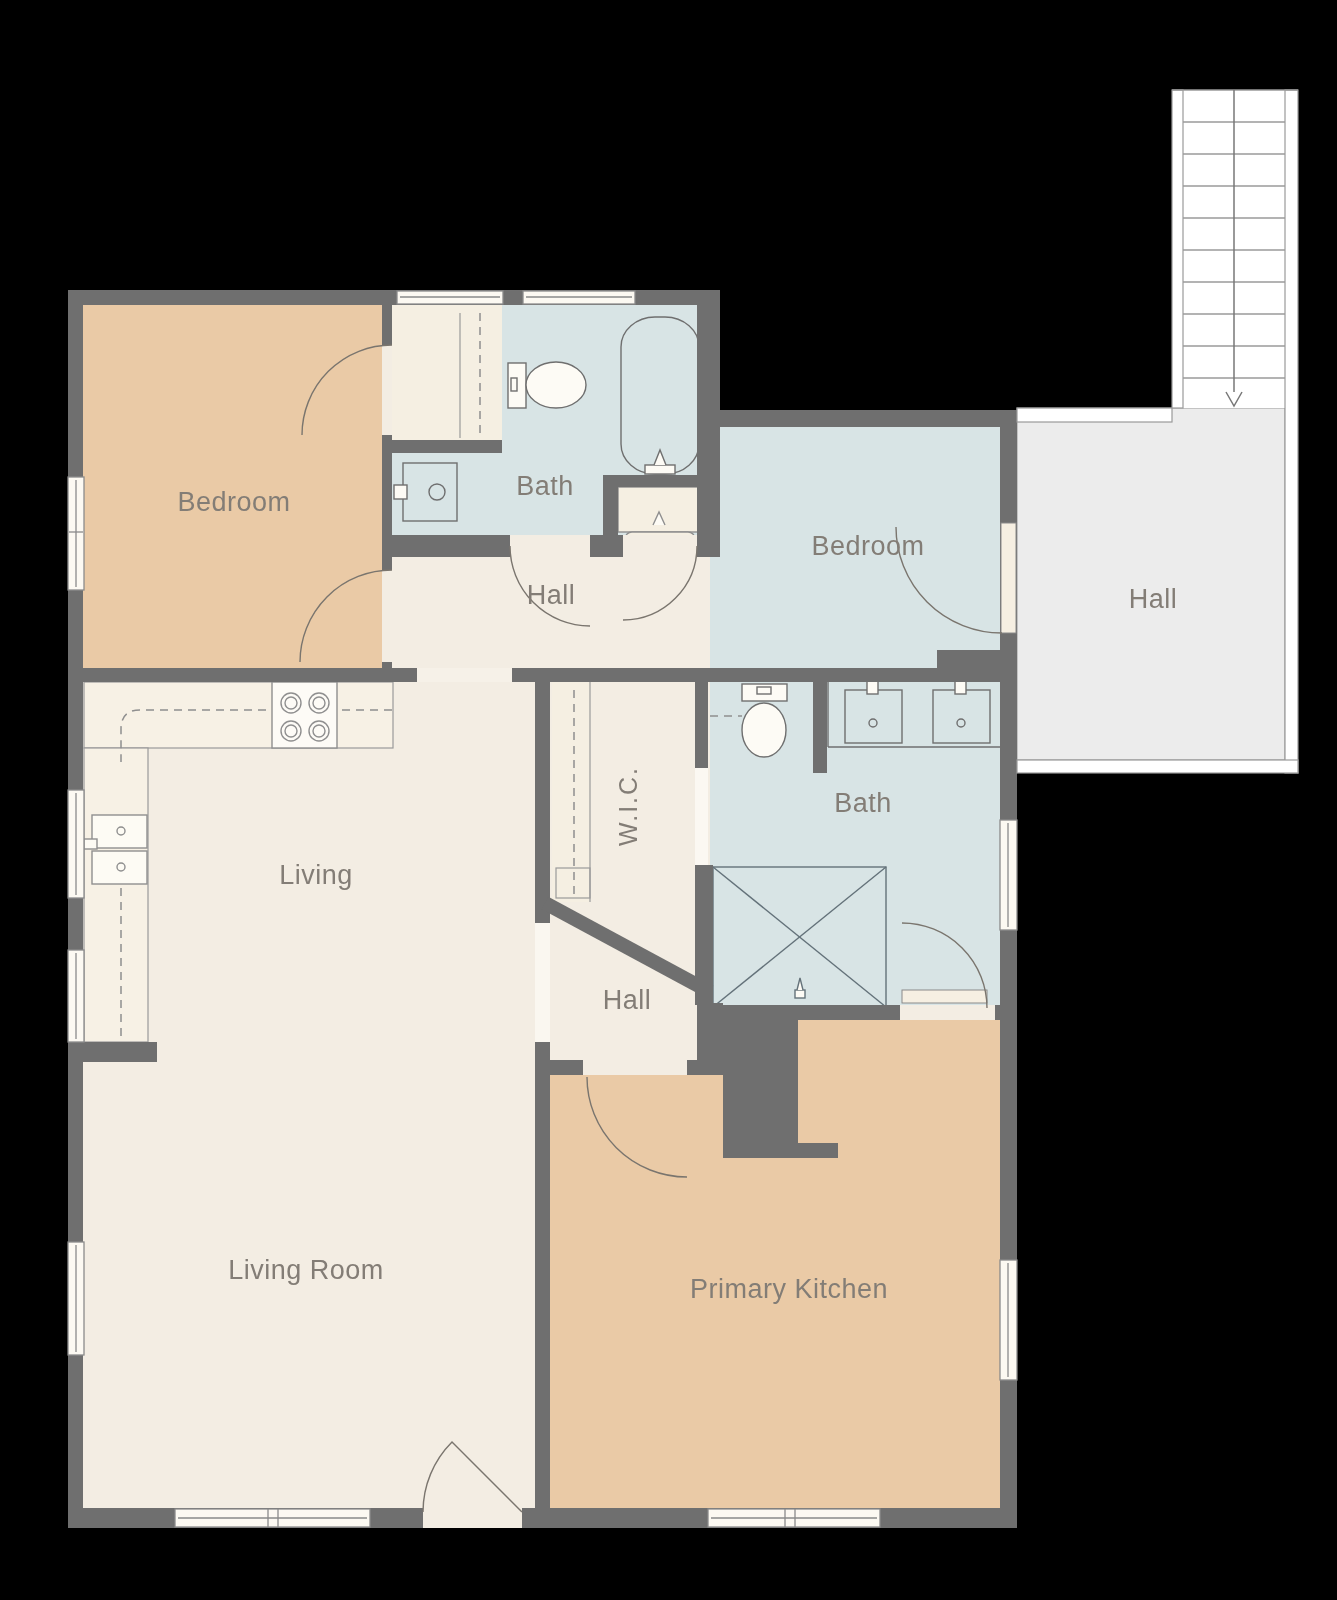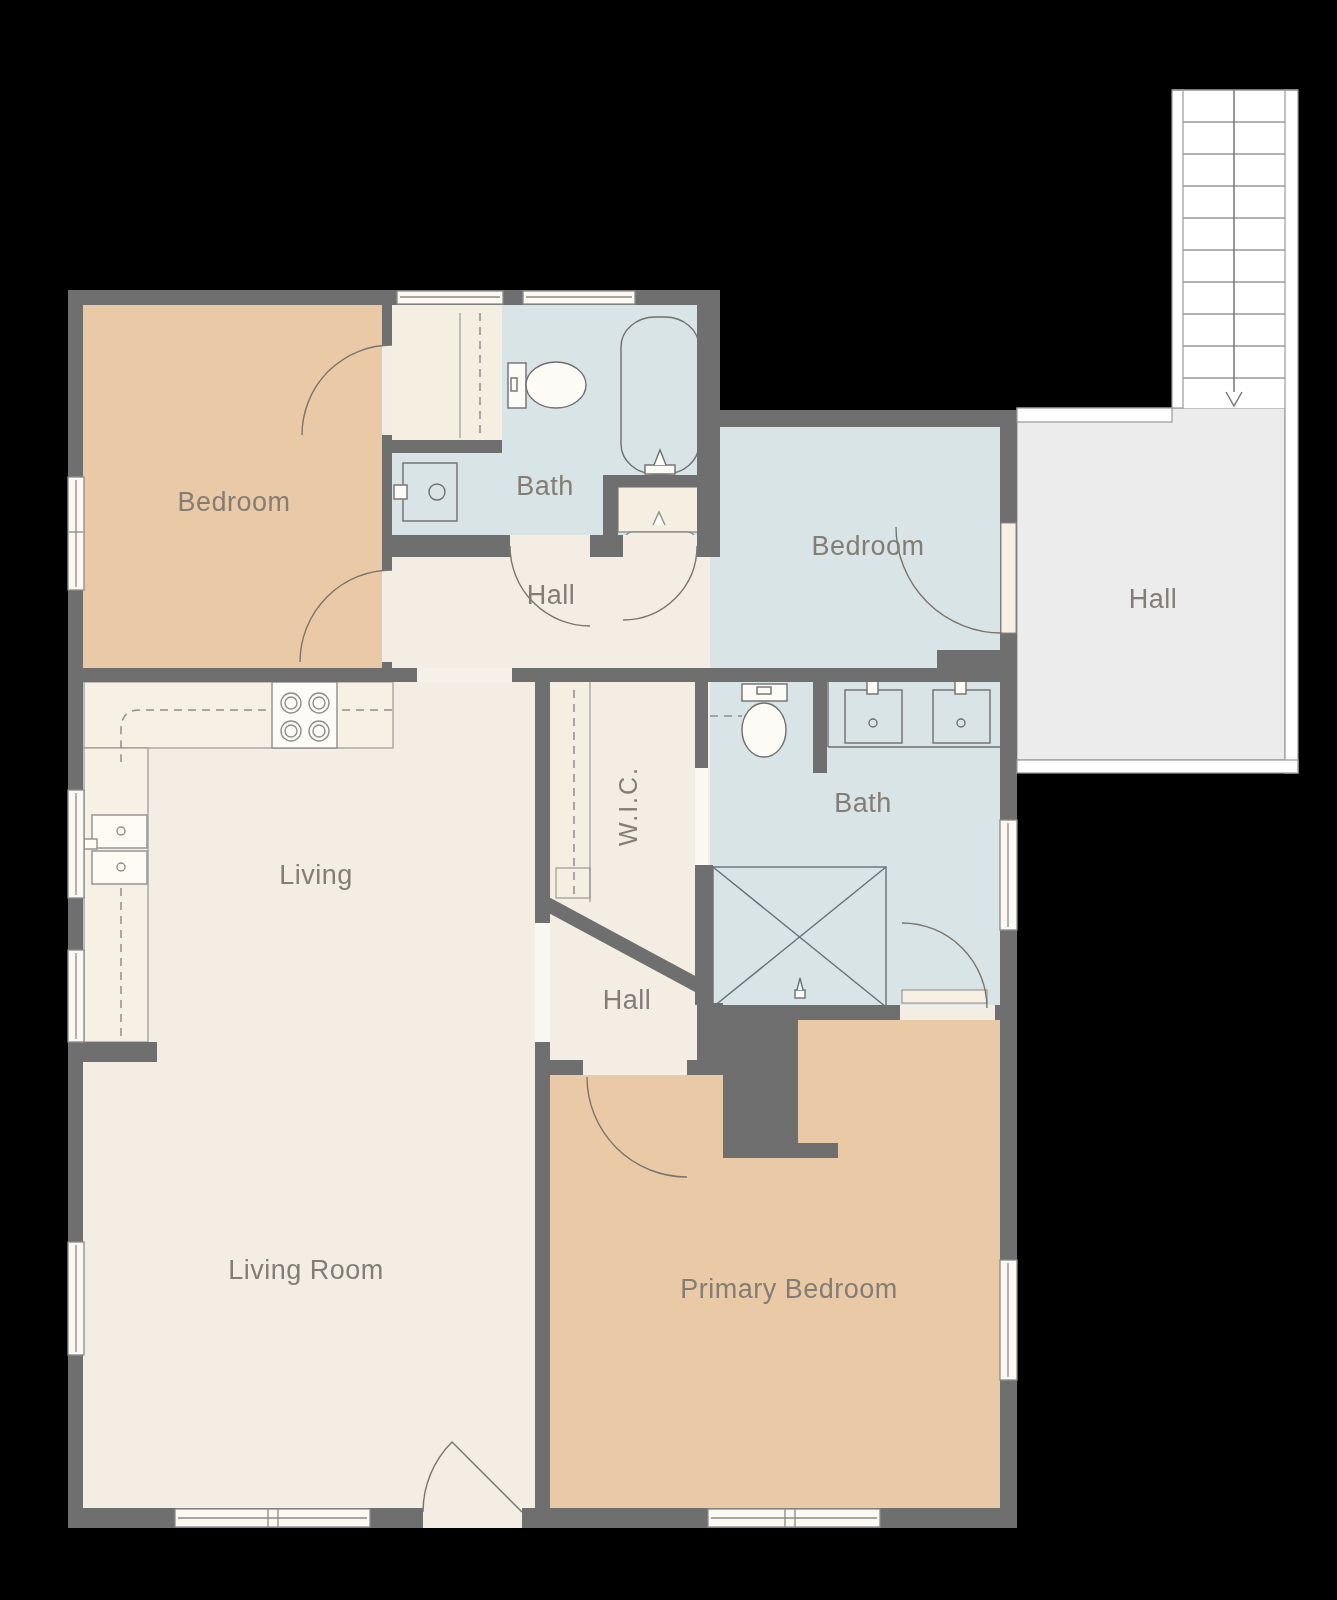--- a/index.html
+++ b/index.html
@@ -252,14 +252,14 @@
   <div class="room-label" style="left:234px;top:502px;">Bedroom</div>
   <div class="room-label" style="left:545px;top:486px;">Bath</div>
   <div class="room-label" style="left:551px;top:595px;">Hall</div>
   <div class="room-label" style="left:868px;top:546px;">Bedroom</div>
   <div class="room-label" style="left:1153px;top:599px;">Hall</div>
   <div class="room-label" style="left:316px;top:875px;">Living</div>
   <div class="room-label rotated small" style="left:628px;top:806px;">W.I.C.</div>
   <div class="room-label" style="left:863px;top:803px;">Bath</div>
   <div class="room-label" style="left:627px;top:1000px;">Hall</div>
   <div class="room-label" style="left:306px;top:1270px;">Living Room</div>
-  <div class="room-label" style="left:789px;top:1289px;">Primary Bedroom</div>
+  <div class="room-label" style="left:789px;top:1289px;">Primary Kitchen</div>
 </div>
 
 </body></html>

